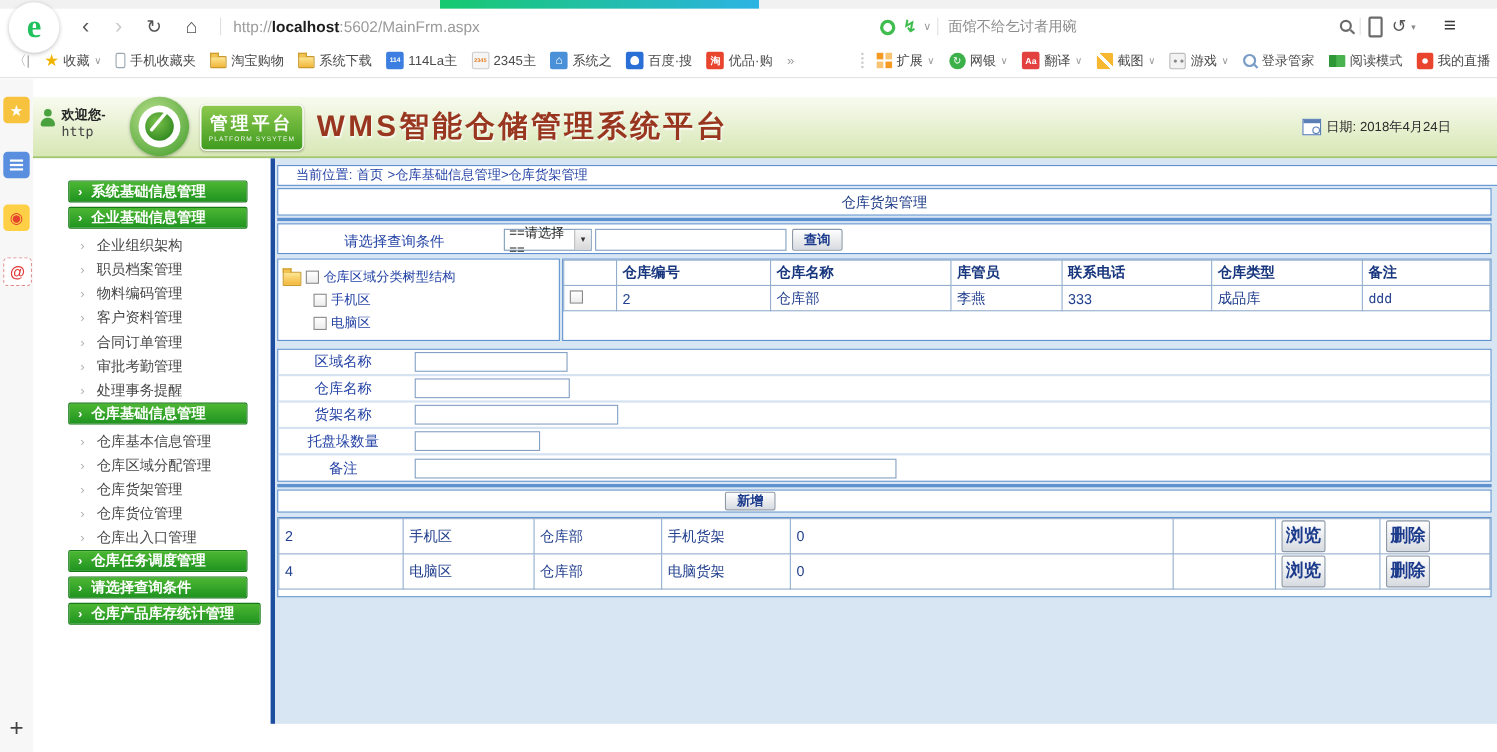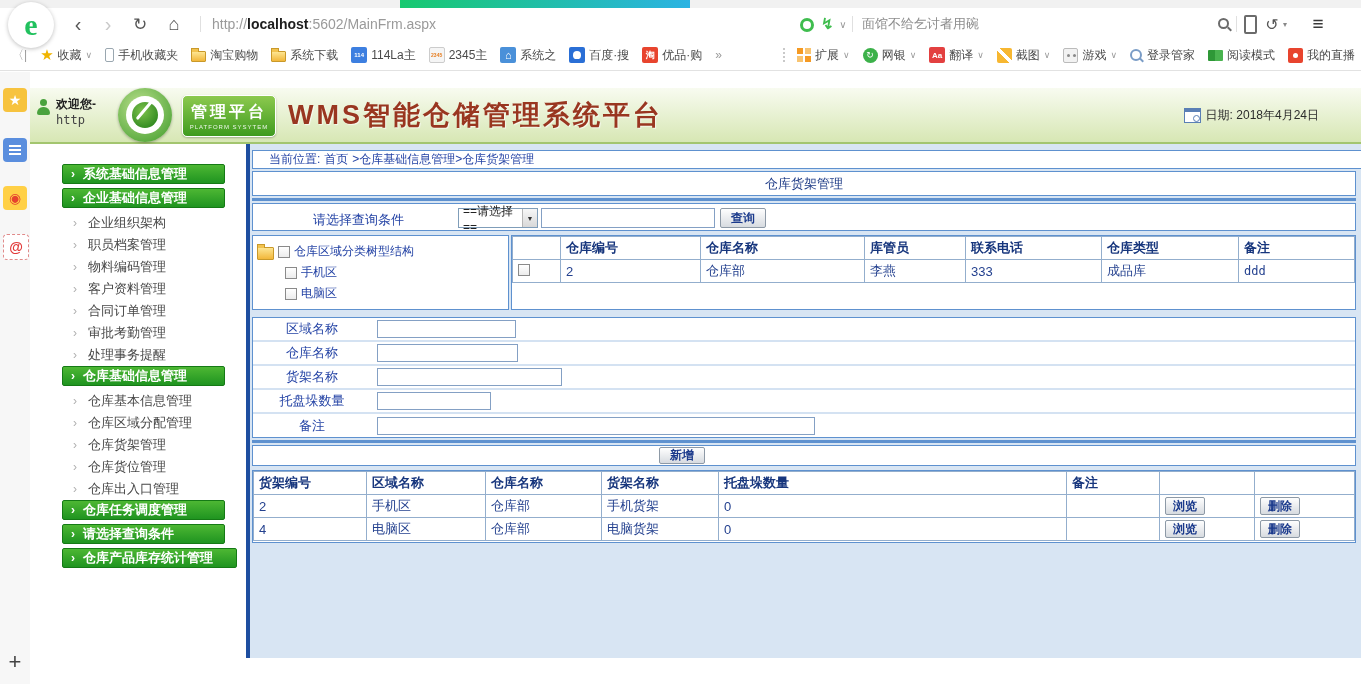--- a/index.html
+++ b/index.html
@@ -144,21 +144,21 @@
   .mono{font-family:"DejaVu Sans Mono",monospace;font-size:12px}
 
   #formpanel{left:2px;top:173px;width:1104px;height:121px}
   .frow{height:24px;display:flex;align-items:center;border-bottom:2px solid #d4e2f2;box-sizing:border-box;position:relative}
   .frow:last-child{border-bottom:none}
   .frow .flabel{width:118px;text-align:center;font-size:13px;color:#2443a5}
   .finput{border:1px solid #84a0c4;background:#fff;height:18px;box-sizing:border-box;margin-left:6px;font-size:12px;padding:0 3px}
 
   #btnrow{left:2px;top:301px;width:1104px;height:21px}
   #shelftable{left:2px;top:326px;width:1104px;height:73px}
-  .minibtn{width:40px;height:18px;font-size:12px}
+  .minibtn{width:40px;height:29px;font-size:16px}
 
   #collapse-handle{position:absolute;left:2px;top:315px;width:11px;height:43px;background:#fafafa;
      border:1px solid #b5b5b5;border-radius:3px;display:flex;align-items:center;justify-content:center}
   #collapse-handle::before{content:"";width:0;height:0;border-top:3px solid transparent;border-bottom:3px solid transparent;border-right:4px solid #8a8a8a}
 </style>
 </head>
 <body>
 
 <div class="abs" id="progress">
   <div class="seg"></div>
@@ -493,30 +493,20 @@
               <col style="width:113px">
               <col style="width:119px">
               <col style="width:116px">
               <col style="width:117px">
               <col style="width:348px">
               <col style="width:93px">
               <col style="width:95px">
               <col>
             </colgroup>
           <tbody>
-              <tr>
-            <th>货架编号</th>
-            <th>区域名称</th>
-            <th>仓库名称</th>
-            <th>货架名称</th>
-            <th>托盘垛数量</th>
-            <th>备注</th>
-            <th></th>
-            <th></th>
-          </tr>
           <tr>
             <td>2</td>
             <td>手机区</td>
             <td>仓库部</td>
             <td>手机货架</td>
             <td>0</td>
             <td></td>
             <td>
                   <div class="btn-sys minibtn">浏览</div>
                 </td>

